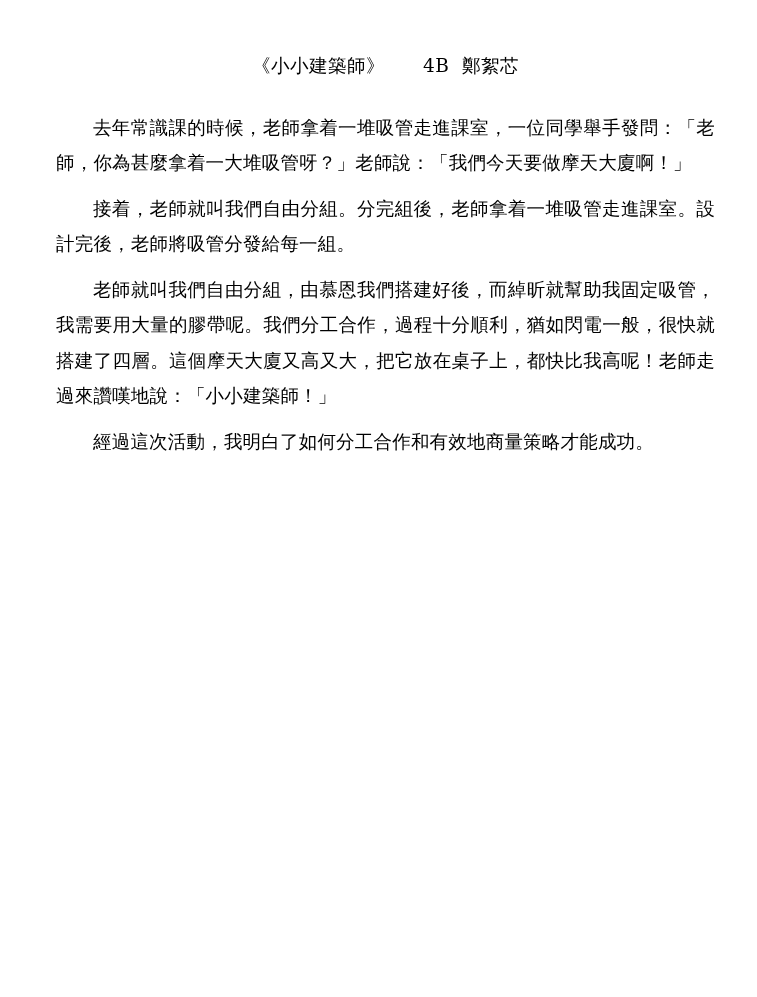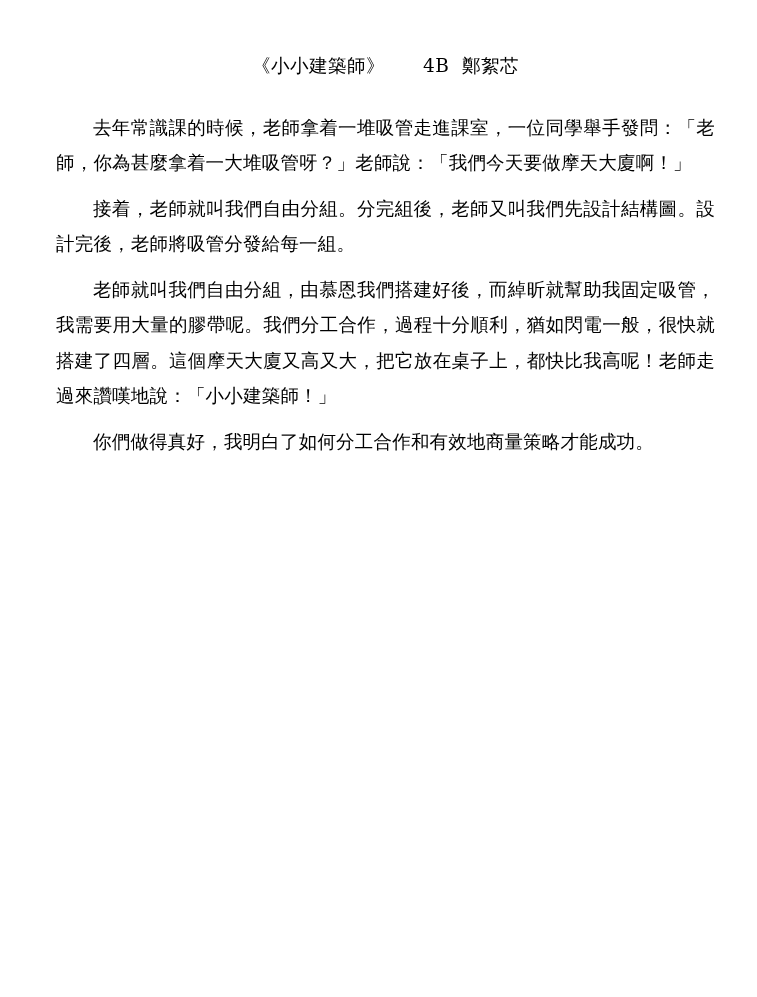--- a/index.html
+++ b/index.html
@@ -54,20 +54,20 @@
 </style>
 </head>
 <body>
 
 <div class="page">
 
   <div class="doc-title">《小小建築師》　　4B  鄭絮芯</div>
 
   <div class="body-text">
     <p class="para"><span>去年常識課的時候，老師拿着一堆吸管走進課室，一位同學舉手發問：「老師，你為甚麼拿着一大堆吸管呀？」老師說：「我們今天要做摩天大廈啊！」</span></p>
-    <p class="para"><span>接着，老師就叫我們自由分組。分完組後，老師又叫我們先設計結構圖。設計完後，老師將吸管分發給每一組。</span></p>
+    <p class="para"><span>接着，老師就叫我們自由分組。分完組後，老師拿着一堆吸管走進課室。設計完後，老師將吸管分發給每一組。</span></p>
     <p class="para"><span>老師就叫我們自由分組，由</span><span class="underline">慕恩</span><span>我們搭建好後，而</span><span class="underline">綽昕</span><span>就幫助我固定吸管，我需要用大量的膠帶呢。我們分工合作，過程十分順利，猶如閃電一般，很快就搭建了四層。這個摩天大廈又高又大，把它放在桌子上，都快比我高呢！老師走過來讚嘆地說：「小小建築師！」</span></p>
-    <p class="para"><span>你們做得真好，我明白了如何分工合作和有效地商量策略才能成功。</span></p>
+    <p class="para"><span>經過這次活動，我明白了如何分工合作和有效地商量策略才能成功。</span></p>
   </div>
 
   <div class="blank-area"></div>
 
 </div>
 
 </body></html>

